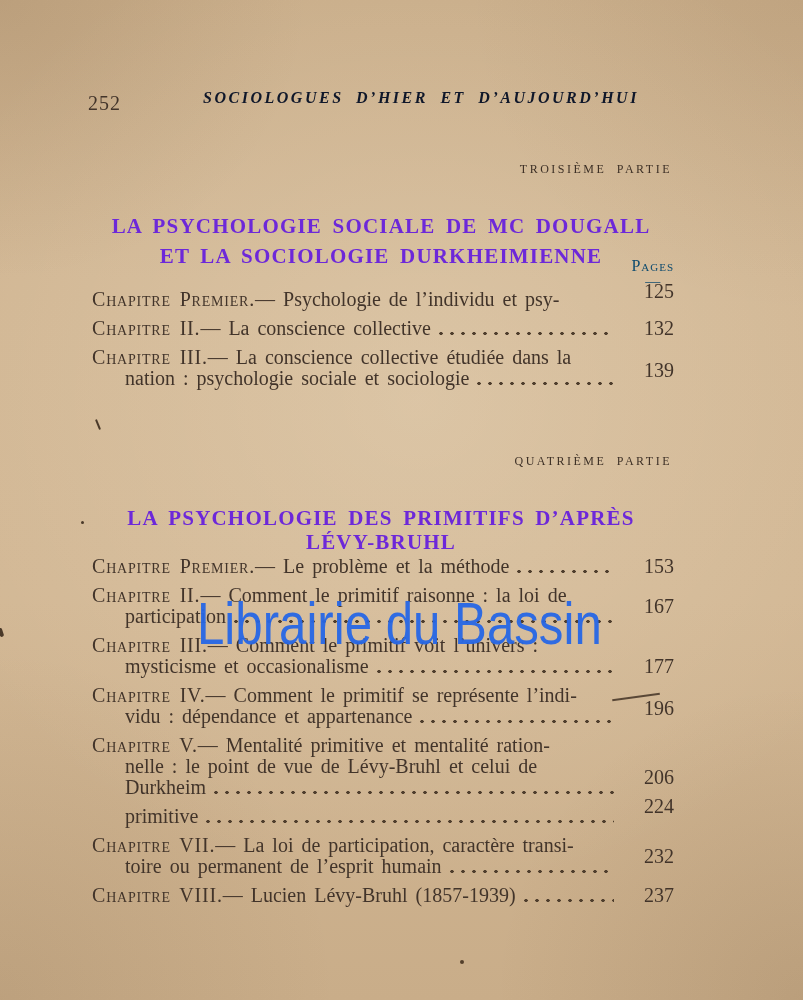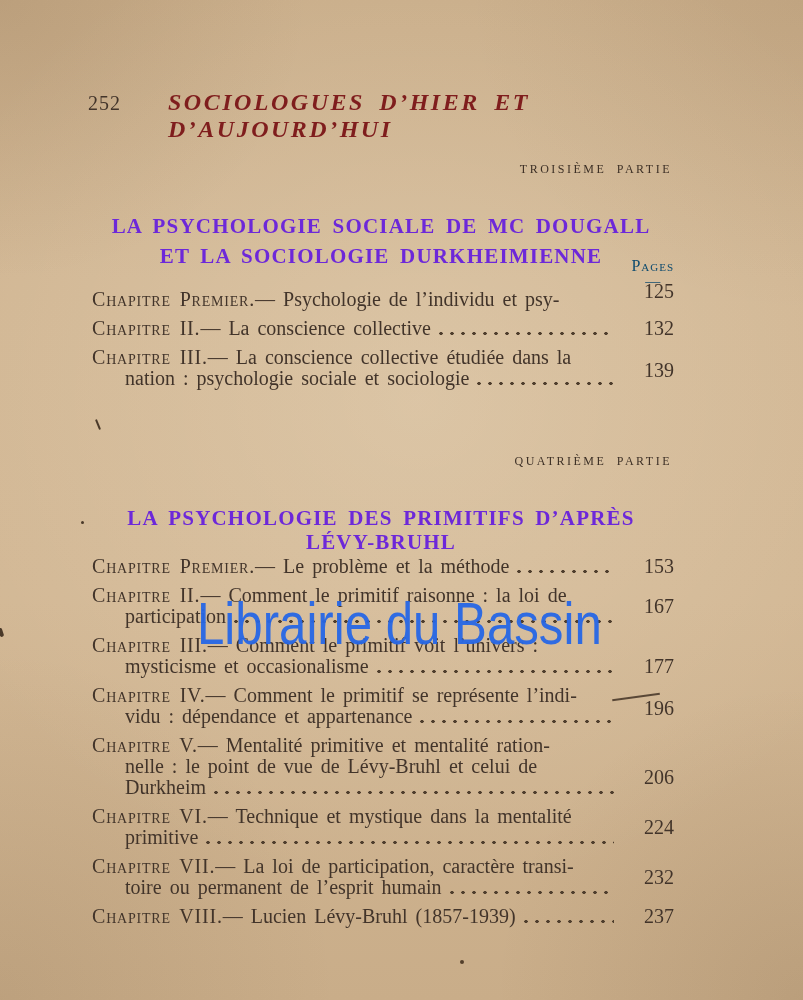--- a/index.html
+++ b/index.html
@@ -11,22 +11,22 @@
       radial-gradient(ellipse 120% 90% at 52% 40%, rgba(255,248,228,0.22), rgba(255,248,228,0) 55%),
       radial-gradient(ellipse 55% 40% at 0% 0%, rgba(88,60,32,0.12), rgba(88,60,32,0) 70%),
       radial-gradient(ellipse 55% 45% at 100% 100%, rgba(88,60,32,0.13), rgba(88,60,32,0) 70%),
       radial-gradient(ellipse 60% 45% at 100% 0%, rgba(88,60,32,0.08), rgba(88,60,32,0) 70%),
       radial-gradient(ellipse 60% 50% at 0% 100%, rgba(88,60,32,0.11), rgba(88,60,32,0) 70%),
       linear-gradient(180deg,#c9ad89 0%,#d1b693 28%,#d2b794 60%,#c9ad89 100%);
   }
   .sheet{position:relative;width:730px;height:1000px;color:#42342a;}
   .folio{position:absolute;left:88px;top:92px;font-size:20px;letter-spacing:1px;}
   .running-head{
-    position:absolute;left:168px;right:56px;top:89px;
-    font-style:italic;font-weight:bold;font-size:24px;letter-spacing:2.5px;word-spacing:6px;color:#7f1d1d;
+    position:absolute;left:168px;right:56px;top:89px;text-align:center;
+    font-style:italic;font-weight:bold;font-size:16px;letter-spacing:2.5px;word-spacing:6px;color:#0f172a;
   }
   .part-heading{
     position:absolute;left:90px;right:58px;text-align:right;
     font-size:12px;letter-spacing:2.5px;word-spacing:5px;color:#3d3026;
   }
   .p3-heading{top:162px;}
   .p4-heading{top:454px;}
   .part-title{
     position:absolute;left:88px;right:56px;text-align:center;
     font-weight:bold;font-size:21px;letter-spacing:1.2px;word-spacing:4px;line-height:30px;color:#6d28d9;
@@ -200,24 +200,20 @@
         <div class="line cont">
             <span>Durkheim</span>
             <span class="leader"></span>
           </div>
       </div>
       <div class="pagenum raise10">206</div>
     </div>
 
     <div class="entry">
       <div class="entry-text">
-        <div class="line">
-            <span class="chap">Chapitre VI.</span>
-            <span> — Technique et mystique dans la mentalité</span>
-          </div>
         <div class="line cont">
             <span>primitive</span>
             <span class="leader"></span>
           </div>
       </div>
       <div class="pagenum raise10">224</div>
     </div>
 
     <div class="entry">
       <div class="entry-text">

